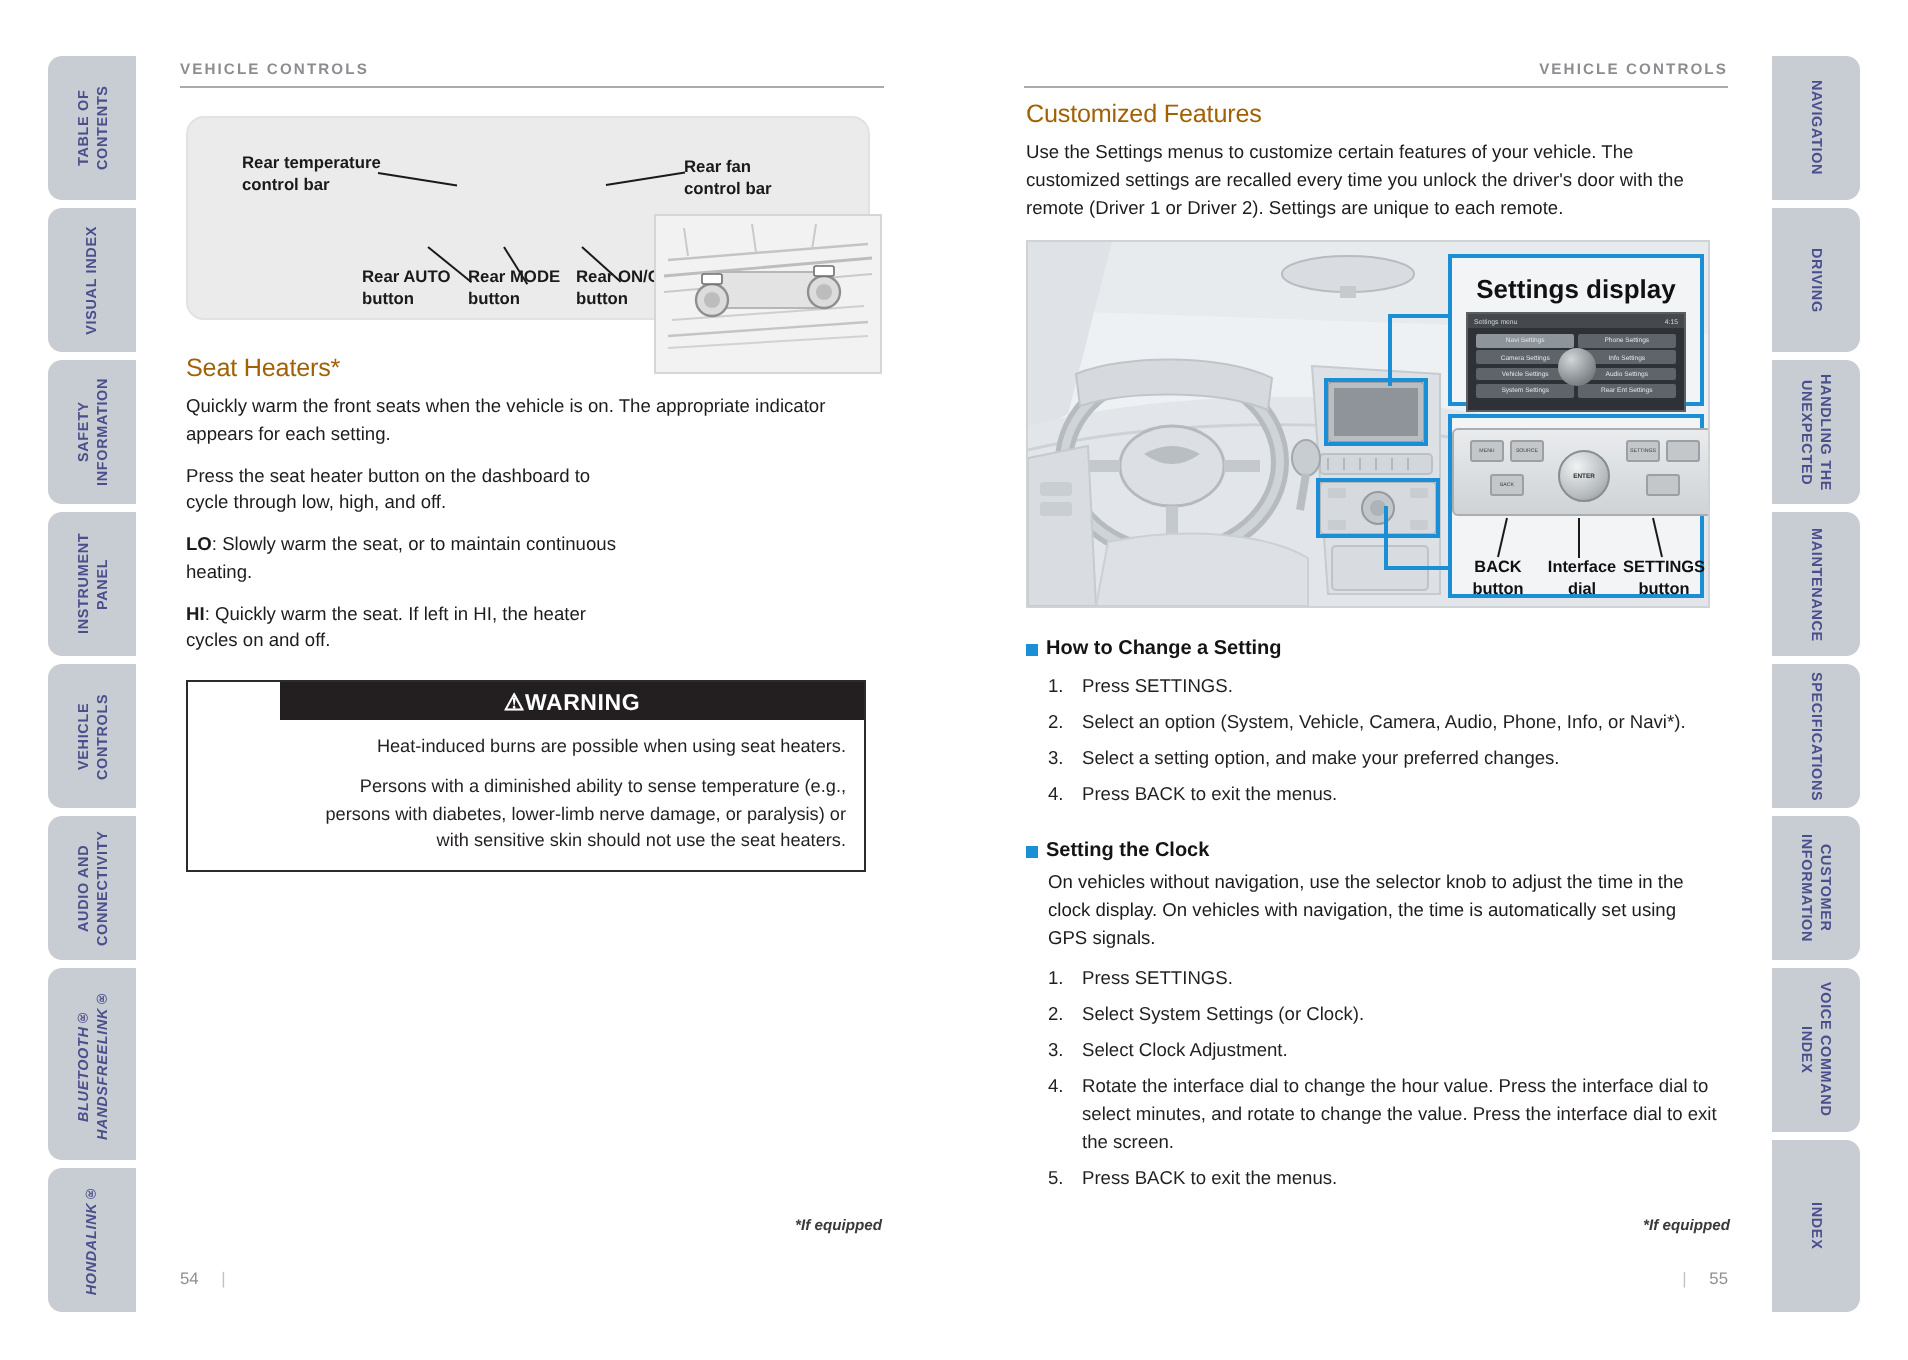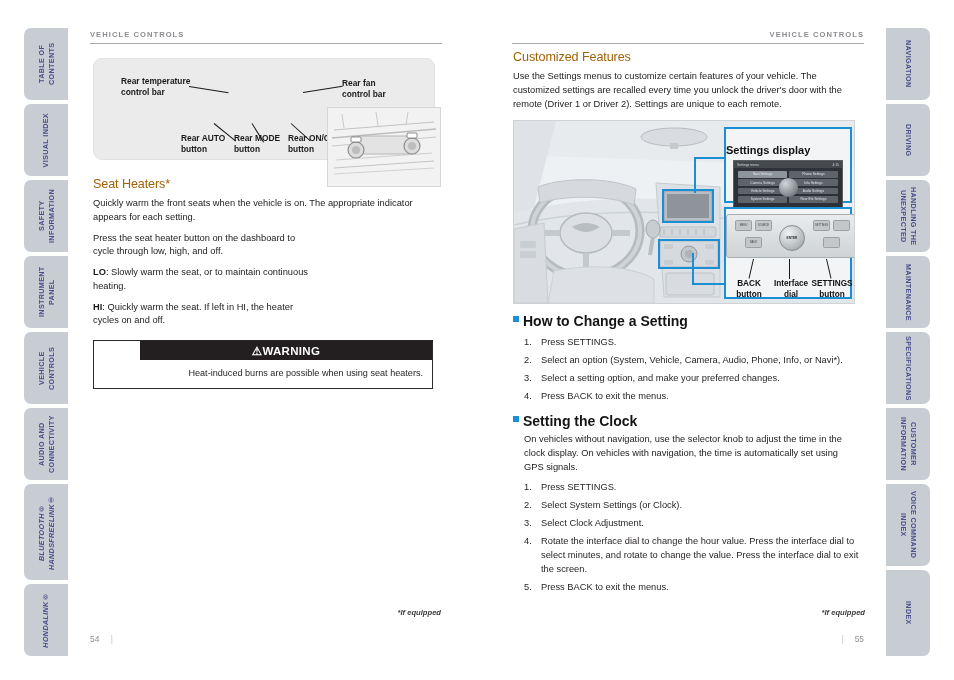--- a/index.html
+++ b/index.html
@@ -247,24 +247,25 @@
     background: linear-gradient(170deg,#f3f5f7 0%,#e4e8ec 45%,#eef1f3 100%);
   }
   .car-layer { position: absolute; inset: 0; }
   .callout {
     position: absolute;
     border: 2px solid #1b8fd6;
     background: #f2f4f6;
     box-sizing: border-box;
   }
   .callout-title {
-    font-size: 11px;
+    text-align: center;
+    font-size: 13px;
     font-weight: bold;
     color: #111;
-    padding-top: 15px;
+    padding-top: 8px;
   }
   .mini-screen {
     margin: 4px auto 0 auto;
     width: 108px;
     height: 48px;
     background: #2e3236;
     border: 1px solid #5a5f63;
     position: relative;
     overflow: hidden;
   }
@@ -367,23 +368,23 @@
     background: #1a1a1a;
     width: 1px;
     transform-origin: top center;
   }
 
   
   .sub-head {
     display: flex;
     align-items: flex-start;
     gap: 4px;
-    font-size: 14px;
-    font-weight: bold;
-    margin: 9px 0 4px 0;
+    font-size: 10px;
+    font-weight: bold;
+    margin: 15px 0 4px 0;
     color: #141414;
   }
   .sq {
     width: 6px;
     height: 6px;
     background: #1b8fd6;
     margin-top: 3px;
     flex: 0 0 auto;
   }
   .indent { padding-left: 11px; }
@@ -523,20 +524,21 @@
           <rect x="79" y="25" width="10" height="5" rx="1" fill="#fff" stroke="#6e6e6e" stroke-width="0.8"></rect>
           <path d="M14 6 L16 20 M48 4 L50 18 M80 4 L78 17" stroke="#cacaca" stroke-width="1"></path>
         </svg>
       </div>
     </div>
 
     <div class="warn">
       <div class="warn-head">⚠WARNING</div>
       <div class="warn-body">
         <p>Heat-induced burns are possible when using seat heaters.</p>
+        <p>Persons with a diminished ability to sense temperature (e.g., persons with diabetes, lower-limb nerve damage, or paralysis) or with sensitive skin should not use the seat heaters.</p>
       </div>
     </div>
   </div>
 
   <div class="footnote" style="right:9px;bottom:63px;">*If equipped</div>
   <div class="pagenum" style="left:10px;bottom:36px;text-align:center;">
     <span>54</span>
     <span style="margin-left:9px;color:#c0c3c6;">|</span>
   </div>
 </div>

